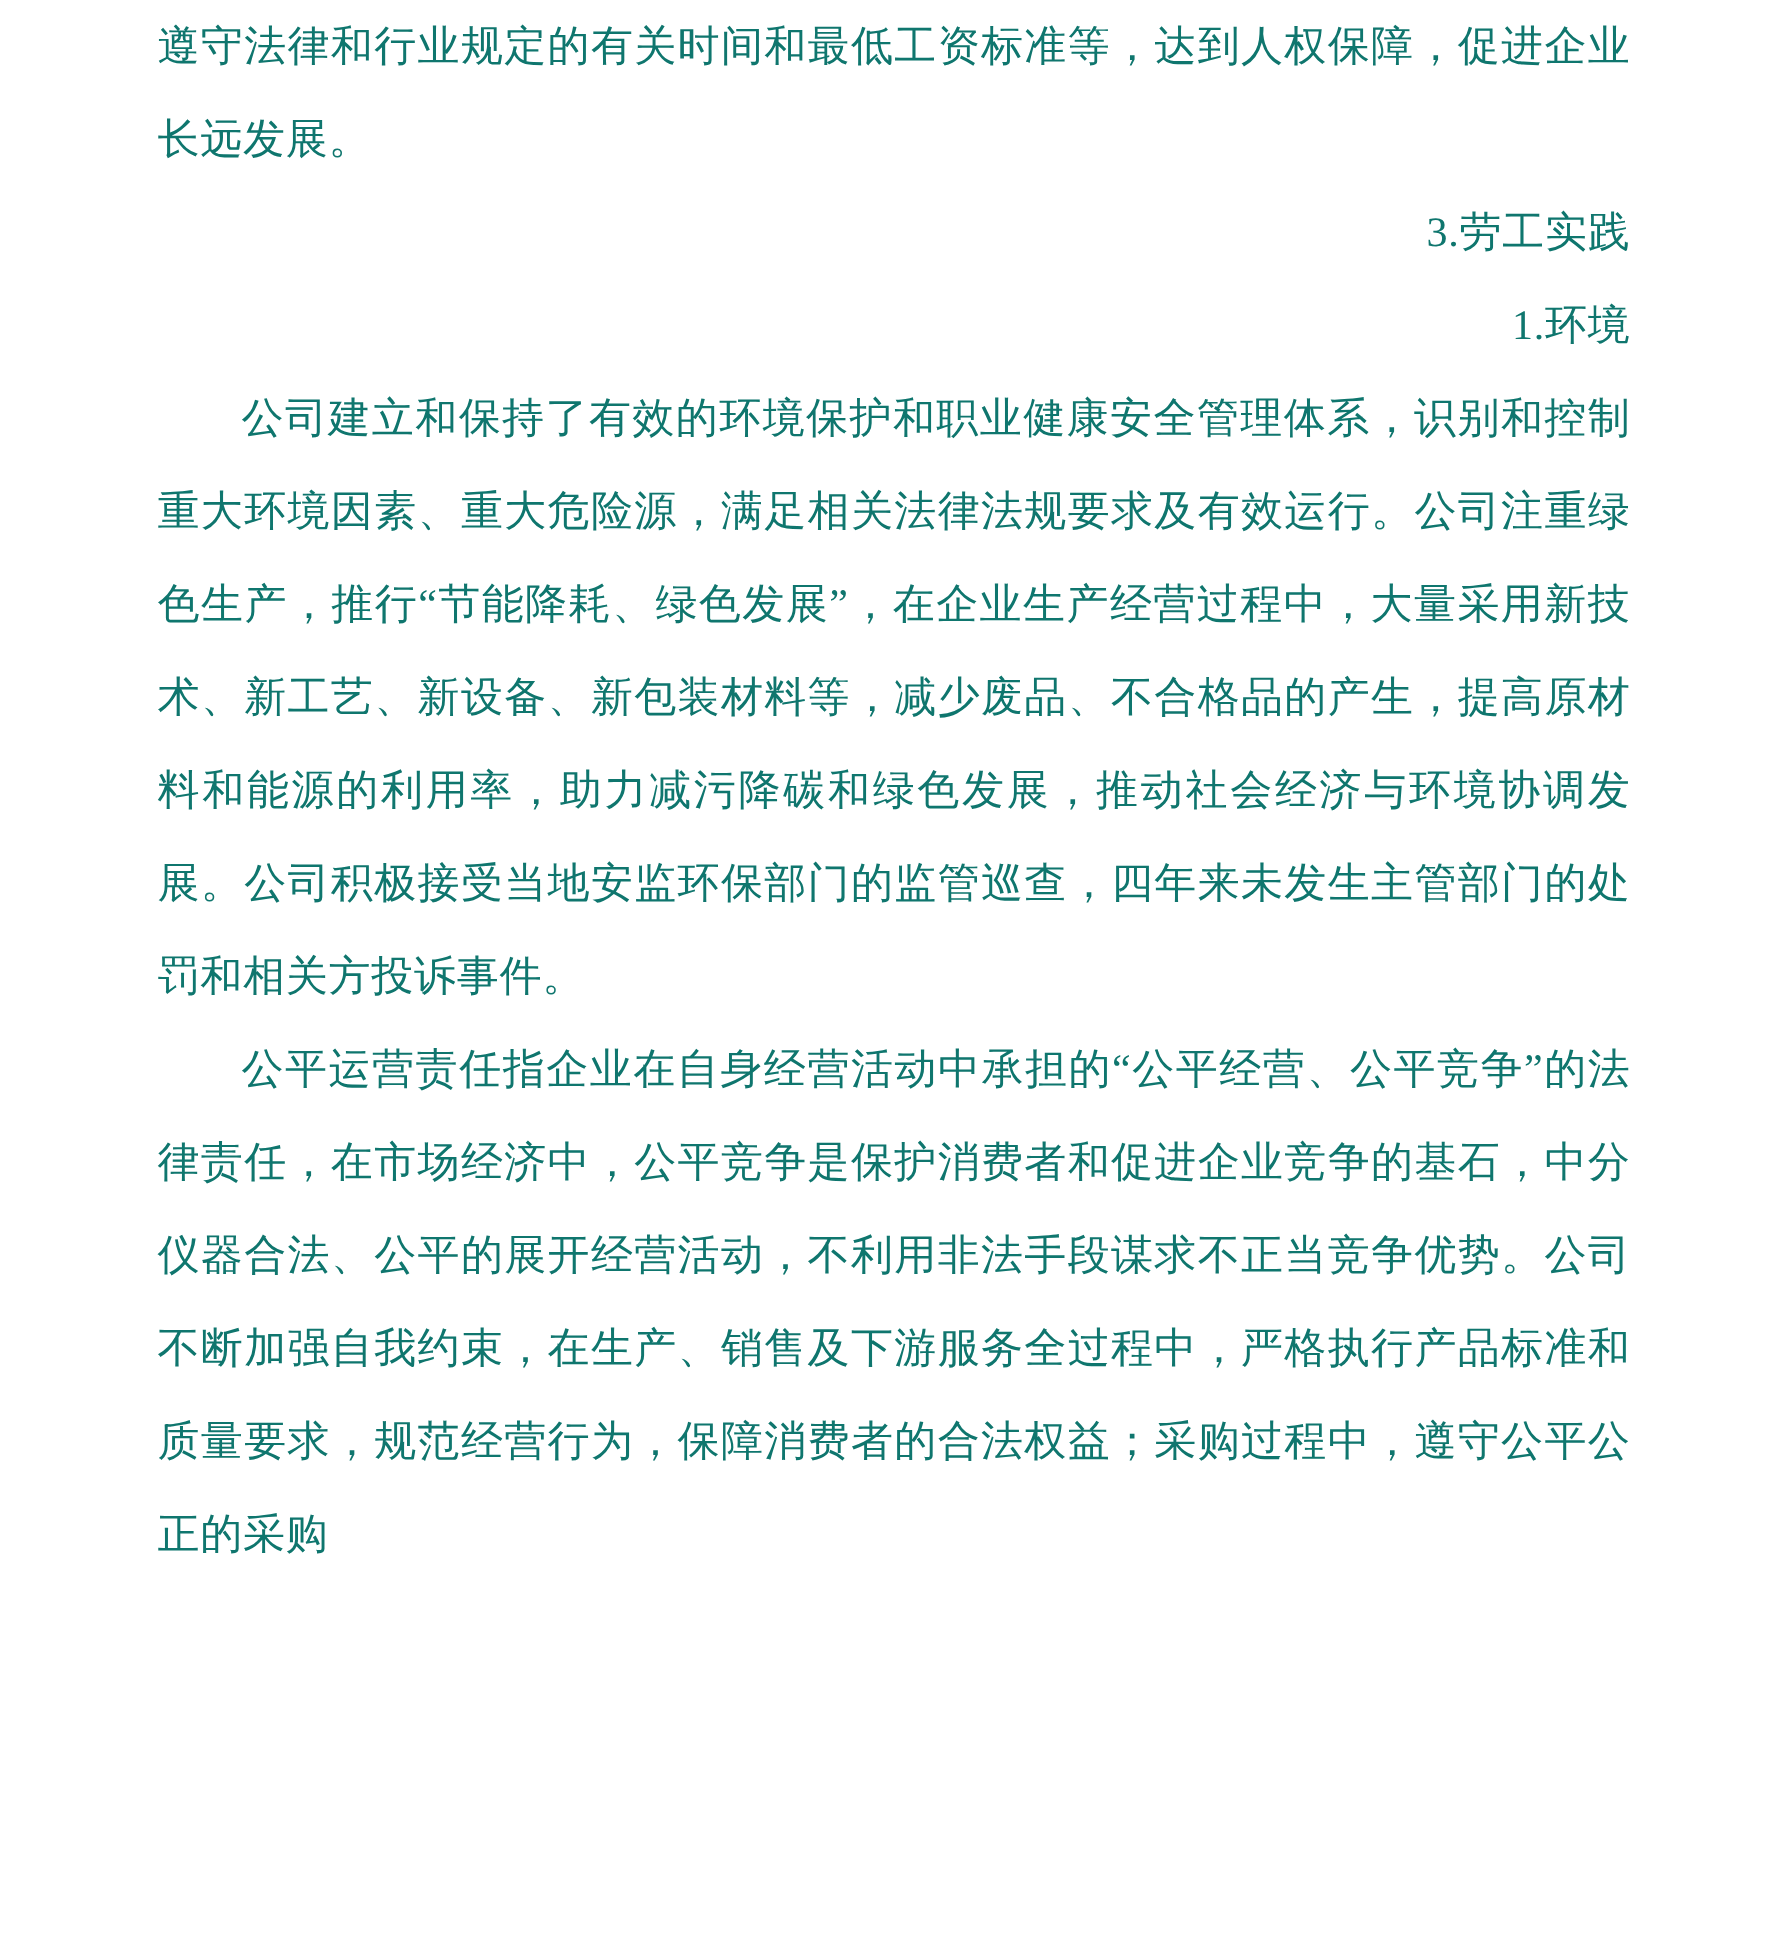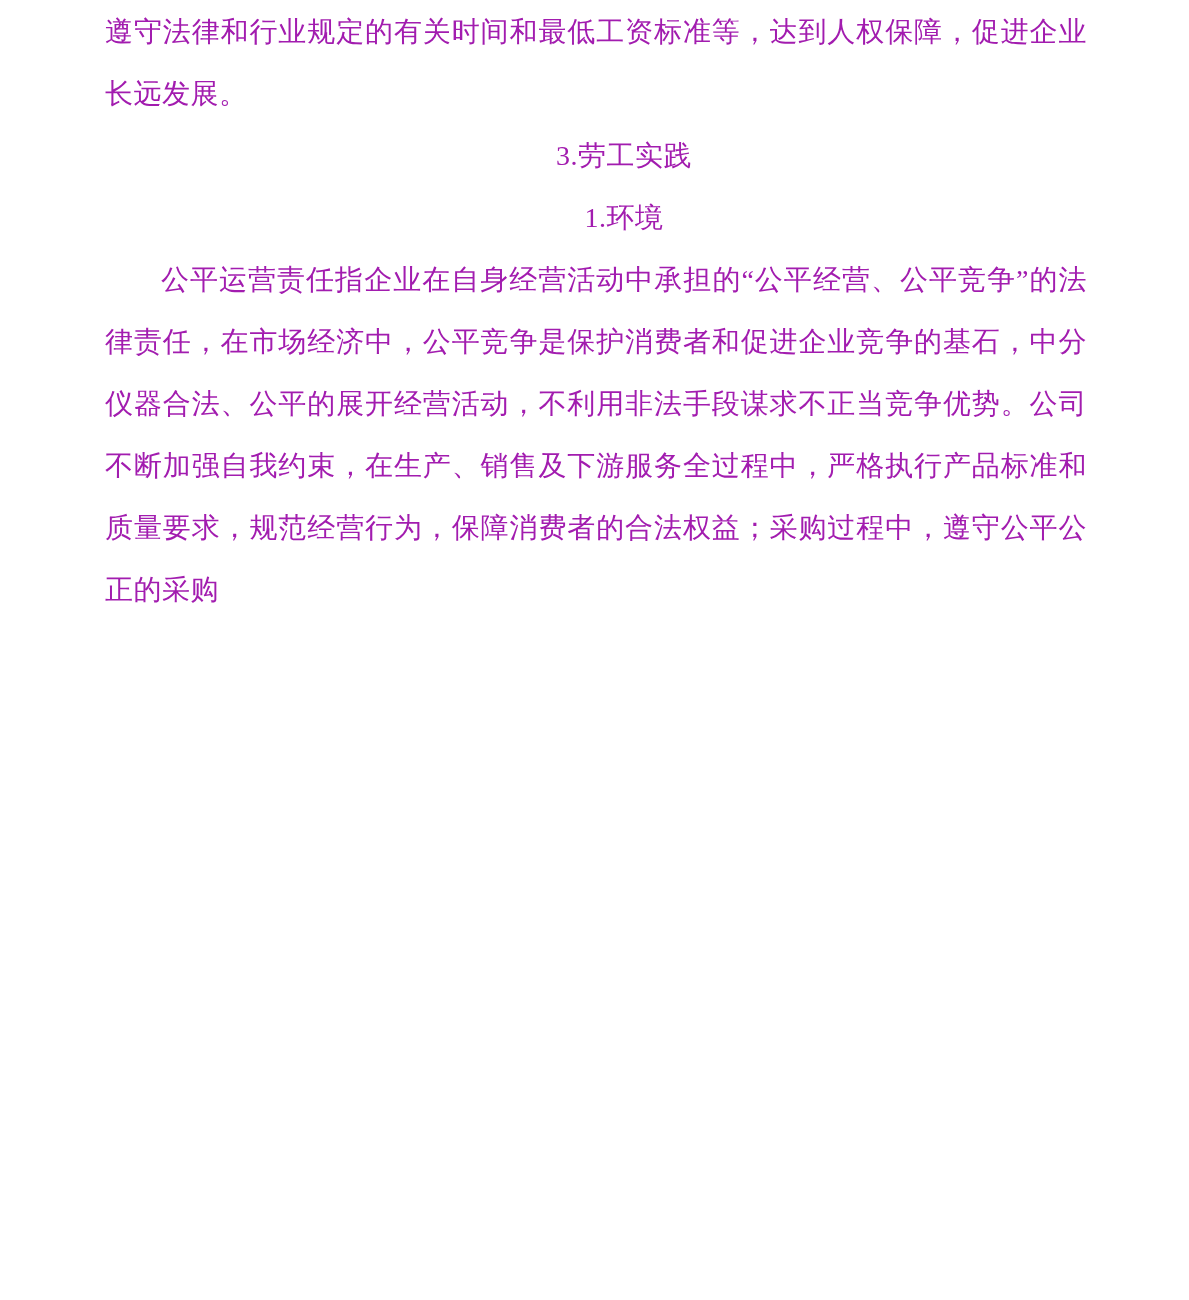--- a/index.html
+++ b/index.html
@@ -12,44 +12,45 @@
     width: 1189px;
     height: 1088px;
     margin: 0 auto;
     background: #ffffff;
     box-sizing: border-box;
     padding: 1px 102px 0 105px;
     overflow: hidden;
     font-family: "Liberation Serif", "DejaVu Serif", serif;
     font-size: 28px;
     line-height: 62px;
-    color: #a21caf;
+    color: #0f766e;
   }
   .para {
     margin: 0;
     padding: 0;
     text-align: justify;
     text-justify: inter-character;
     text-indent: 2em;
     letter-spacing: 0.5px;
   }
   .para.continuation {
     text-indent: 0;
   }
   .para.heading {
-    text-align: center;
+    text-align: right;
   }
 </style>
 </head>
 <body>
 
 <div class="page">
   <p class="para continuation">遵守法律和行业规定的有关时间和最低工资标准等，达到人权保障，促进企业长远发展。</p>
 
   <p class="para heading">3.劳工实践</p>
 
 
   <p class="para heading">1.环境</p>
 
+  <p class="para">公司建立和保持了有效的环境保护和职业健康安全管理体系，识别和控制重大环境因素、重大危险源，满足相关法律法规要求及有效运行。公司注重绿色生产，推行“节能降耗、绿色发展”，在企业生产经营过程中，大量采用新技术、新工艺、新设备、新包装材料等，减少废品、不合格品的产生，提高原材料和能源的利用率，助力减污降碳和绿色发展，推动社会经济与环境协调发展。公司积极接受当地安监环保部门的监管巡查，四年来未发生主管部门的处罚和相关方投诉事件。</p>
 
 
   <p class="para">公平运营责任指企业在自身经营活动中承担的“公平经营、公平竞争”的法律责任，在市场经济中，公平竞争是保护消费者和促进企业竞争的基石，中分仪器合法、公平的展开经营活动，不利用非法手段谋求不正当竞争优势。公司不断加强自我约束，在生产、销售及下游服务全过程中，严格执行产品标准和质量要求，规范经营行为，保障消费者的合法权益；采购过程中，遵守公平公正的采购</p>
 </div>
 
 </body></html>

